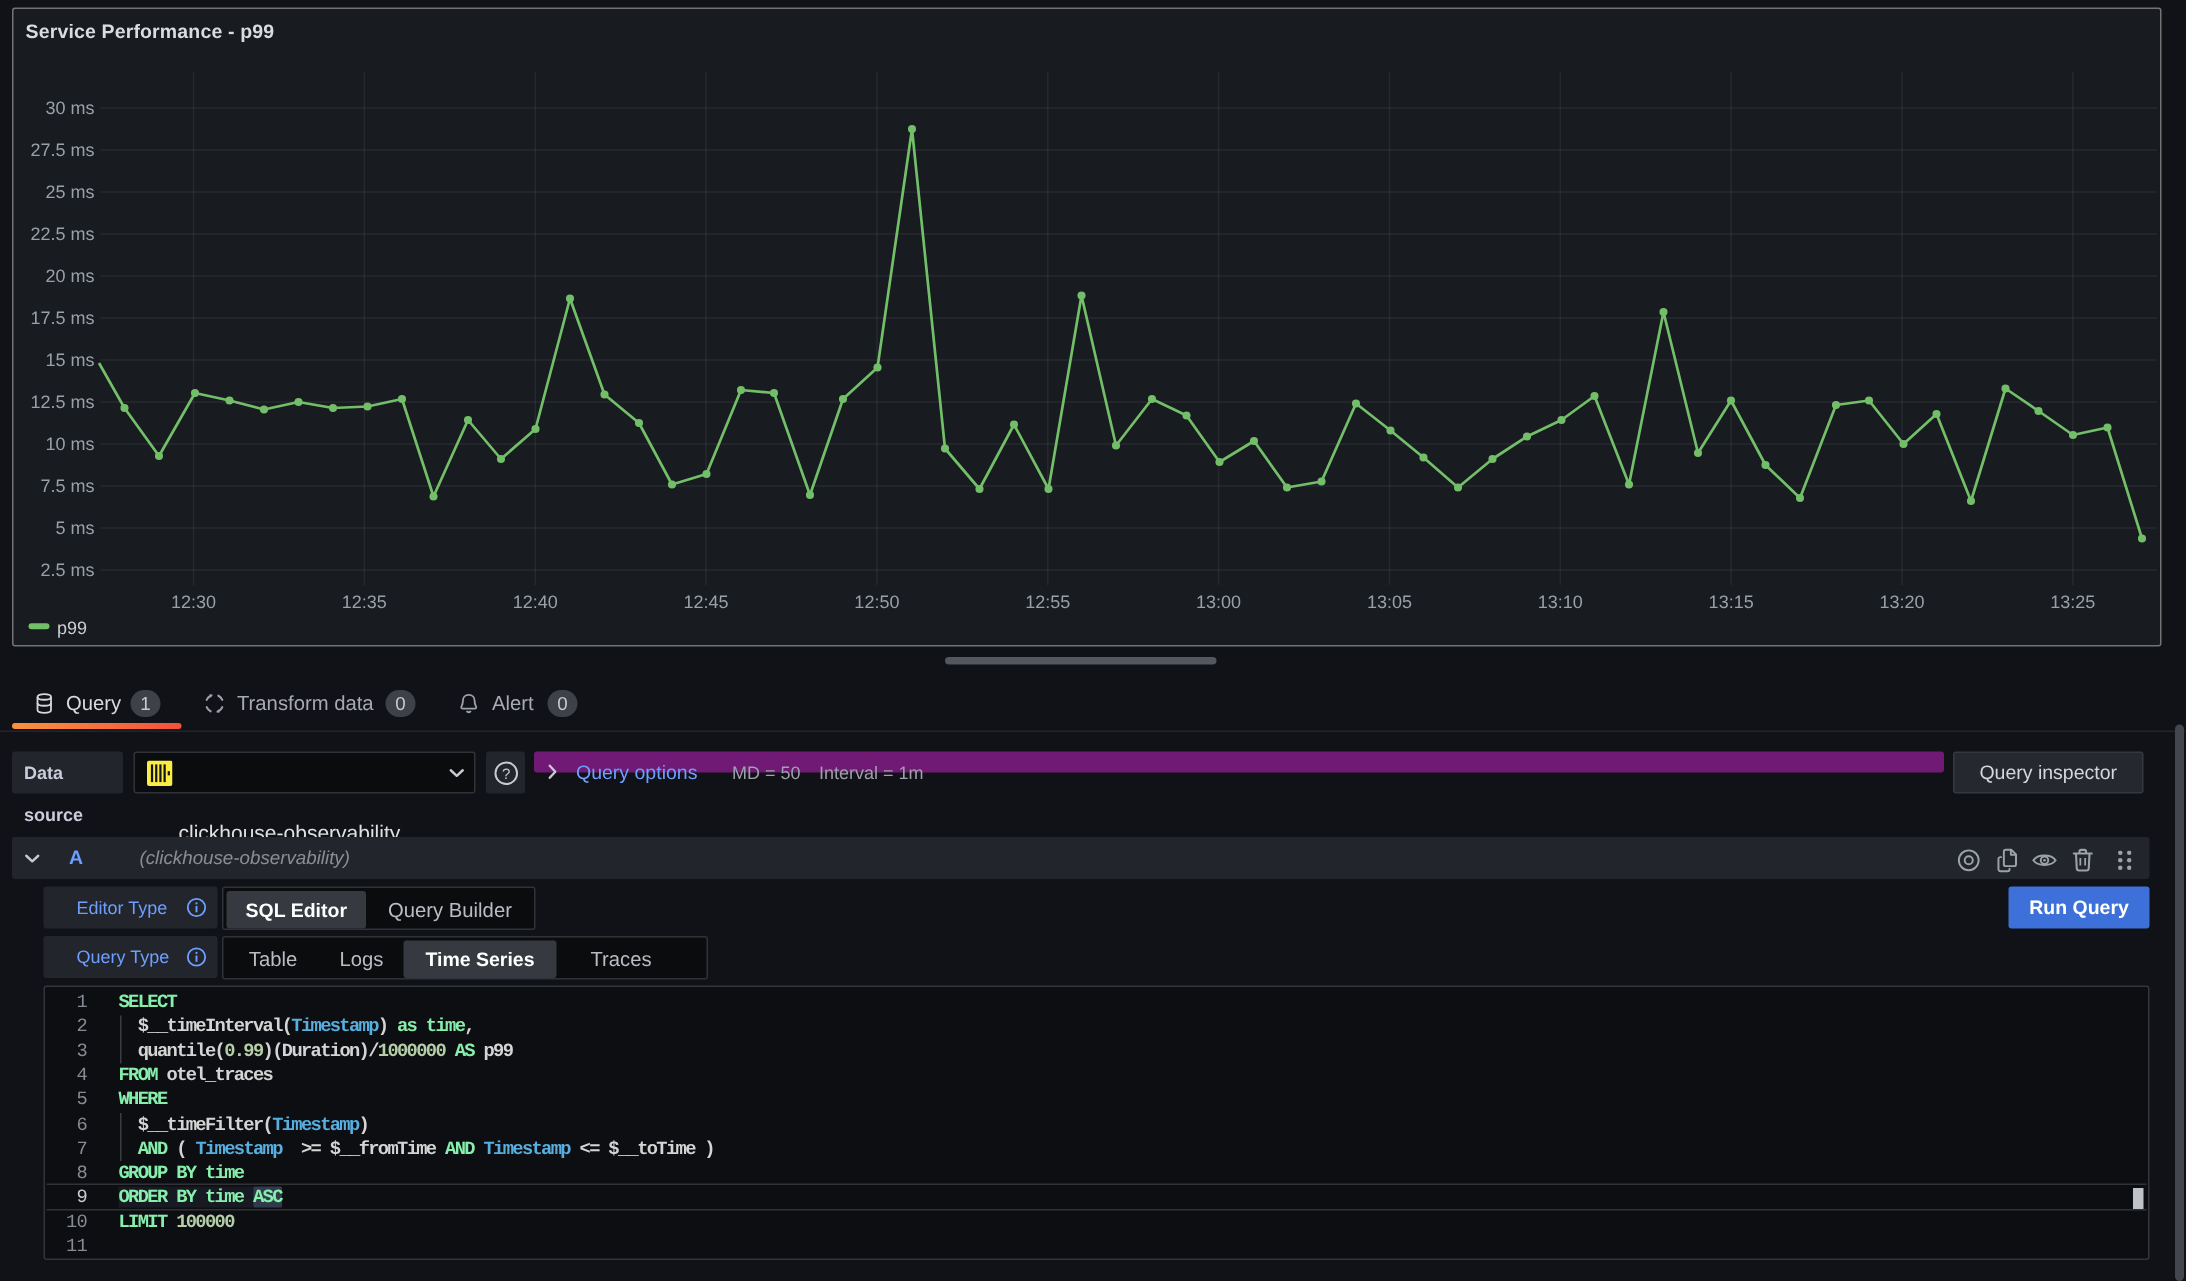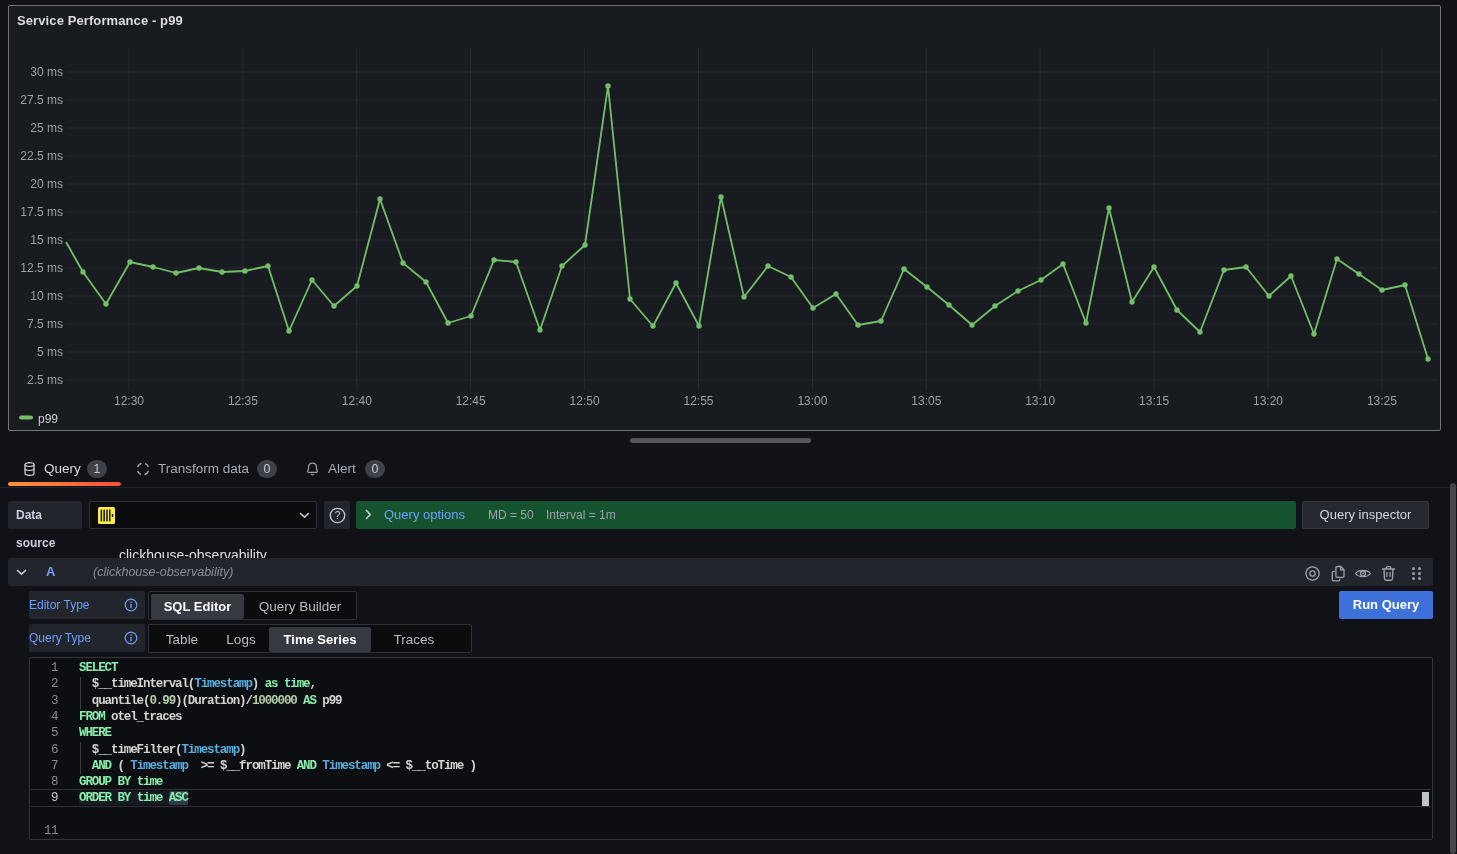--- a/index.html
+++ b/index.html
@@ -12,29 +12,29 @@
 .vscroll { position:absolute; left:1450px; top:483px; width:6px; height:371px; background:#43464c; border-radius:3px; }
 .tabtxt { position:absolute; top:460px; height:18px; line-height:18px; font-size:13.5px;text-align:center; }
 .badge { position:absolute; top:460px; width:20px; height:18px; border-radius:9px; background:#3e4148; color:#c6c9ce; font-size:12.5px; text-align:center; line-height:18px; }
 .underline { position:absolute; left:8px; top:482px; width:113px; height:4px; border-radius:2px; background:linear-gradient(90deg,#fb923c,#f4503c); }
 .tabdiv { position:absolute; left:0; top:487px; width:1457px; height:1px; background:#23252b; }
 .box { position:absolute; background:#22252b; border-radius:2px; }
 .dslabel { left:8px; top:501px; width:74px; height:28px; color:#ccccdc; font-size:12px; line-height:28px; padding-left:8px;font-weight:bold; }
 .dd { position:absolute; left:89px; top:501px; width:228px; height:28px; background:#0b0c0e; border:1px solid #2f3238; border-radius:2px; }
 .ddtxt { position:absolute; left:29px; top:0; height:26px; line-height:26px; font-size:14px; color:#dfe0e3;margin-top:40px; }
 .helpbtn { left:324px; top:501px; width:26px; height:28px; }
-.opts { left:356px; top:501px; width:940px; height:28px; background:#14532d; }
+.opts { left:356px; top:501px; width:940px; height:14px; background:#701a75; }
 .qopt { position:absolute; left:28px; top:0; height:28px; line-height:28px; font-size:13px; color:#6e9fff; }
 .md { position:absolute; top:0; height:28px; line-height:28px; font-size:12px; color:#9da1a9; }
 .qinsp { position:absolute; left:1302px; top:501px; width:127px; height:28px; background:#26282f; border:1px solid #35383f; border-radius:2px; color:#d5d7db; font-size:13px; text-align:center; line-height:26px; }
 .qhead { position:absolute; left:8px; top:558px; width:1425px; height:28px; background:#22252b; border-radius:2px; }
 .refid { position:absolute; left:46px; top:558px; height:28px; line-height:28px; font-size:13px; font-weight:bold; color:#6e9fff; }
 .refds { position:absolute; left:93px; top:558px; height:28px; line-height:28px; font-size:12.5px; font-style:italic; color:rgba(204,204,220,0.62); }
 .runq { position:absolute; left:1339px; top:591px; width:94px; height:28px; background:#3d71d9; border-radius:2px; color:#fff; font-size:13px; font-weight:bold; text-align:center; line-height:28px; }
-.lbl { position:absolute; left:29px; width:116px; height:28px; background:#22252b; border-radius:2px; color:#6e9fff; font-size:12px; line-height:28px; padding-left:0; }
+.lbl { position:absolute; left:29px; width:116px; height:28px; background:#22252b; border-radius:2px; color:#6e9fff; font-size:12px; line-height:28px; padding-left:22px; }
 .rgroup { position:absolute; left:148px; height:29px; background:#0b0c0e; border:1px solid #2f3238; border-radius:2px; }
 .chip { position:absolute; top:2px; height:25px; background:#36393f; border-radius:2px; color:#fff; font-weight:bold; font-size:13px; text-align:center; line-height:25px; }
 .ropt { position:absolute; top:2px; height:25px; color:#b9bcc3; font-size:13.5px; text-align:center; line-height:25px; }
 .code { position:absolute; left:29px; top:657px; width:1404px; height:183px; background:#0d0e12; border:1px solid #32353b; border-radius:2px; }
 .cl { position:absolute; left:0; width:1402px; height:16px; line-height:16px; font-family:"Liberation Mono",monospace; font-size:12.5px; letter-spacing:-1.1px; white-space:pre; font-weight:bold; }
 .ln { position:absolute; left:0; width:28px; text-align:right; color:#868b93; letter-spacing:-0.5px; font-weight:normal; }
 .lnact { color:#c8ccd2; }
 .ct { position:absolute; left:49px; }
 .k { color:#86efac; } .t { color:#58aede; } .w { color:#d4d4d4; } .n { color:#b5cea8; }
 .guide { position:absolute; left:50px; width:1px; background:#3a3d42; }
@@ -289,16 +289,17 @@
 <div class="cl" style="top:2.0px"><span class="ln">1</span><span class="ct"><span class="k">SELECT</span></span></div>
 <div class="cl" style="top:18.3px"><span class="ln">2</span><span class="ct">  <span class="w">$__timeInterval(</span><span class="t">Timestamp</span><span class="w">)</span> <span class="k">as</span> <span class="k">time</span><span class="w">,</span></span></div>
 <div class="cl" style="top:34.6px"><span class="ln">3</span><span class="ct">  <span class="w">quantile(</span><span class="n">0.99</span><span class="w">)(Duration)/</span><span class="n">1000000</span> <span class="k">AS</span> <span class="w">p99</span></span></div>
 <div class="cl" style="top:50.9px"><span class="ln">4</span><span class="ct"><span class="k">FROM</span> <span class="w">otel_traces</span></span></div>
 <div class="cl" style="top:67.2px"><span class="ln">5</span><span class="ct"><span class="k">WHERE</span></span></div>
 <div class="cl" style="top:83.5px"><span class="ln">6</span><span class="ct">  <span class="w">$__timeFilter(</span><span class="t">Timestamp</span><span class="w">)</span></span></div>
 <div class="cl" style="top:99.8px"><span class="ln">7</span><span class="ct">  <span class="k">AND</span><span class="w"> ( </span><span class="t">Timestamp</span><span class="w">  &gt;= $__fromTime </span><span class="k">AND</span> <span class="t">Timestamp</span><span class="w"> &lt;= $__toTime )</span></span></div>
 <div class="cl" style="top:116.1px"><span class="ln">8</span><span class="ct"><span class="k">GROUP</span> <span class="k">BY</span> <span class="k">time</span></span></div>
 <div class="actline" style="top:131.4px"></div>
     <div class="cl" style="top:132.4px"><span class="ln lnact">9</span><span class="ct"><span class="selbg"><span class="k">ORDER</span> <span class="k">BY</span> <span class="k">time</span> <span class="asc"><span class="k">ASC</span></span></span></span></div>
+<div class="cl" style="top:148.7px"><span class="ln">10</span><span class="ct"><span class="k">LIMIT</span> <span class="n">100000</span></span></div>
 <div class="cl" style="top:165.0px"><span class="ln">11</span><span class="ct"></span></div>
 <div class="cursorblk"></div>
 </div>
 <div class="vscroll"></div>
 
 </body></html>

